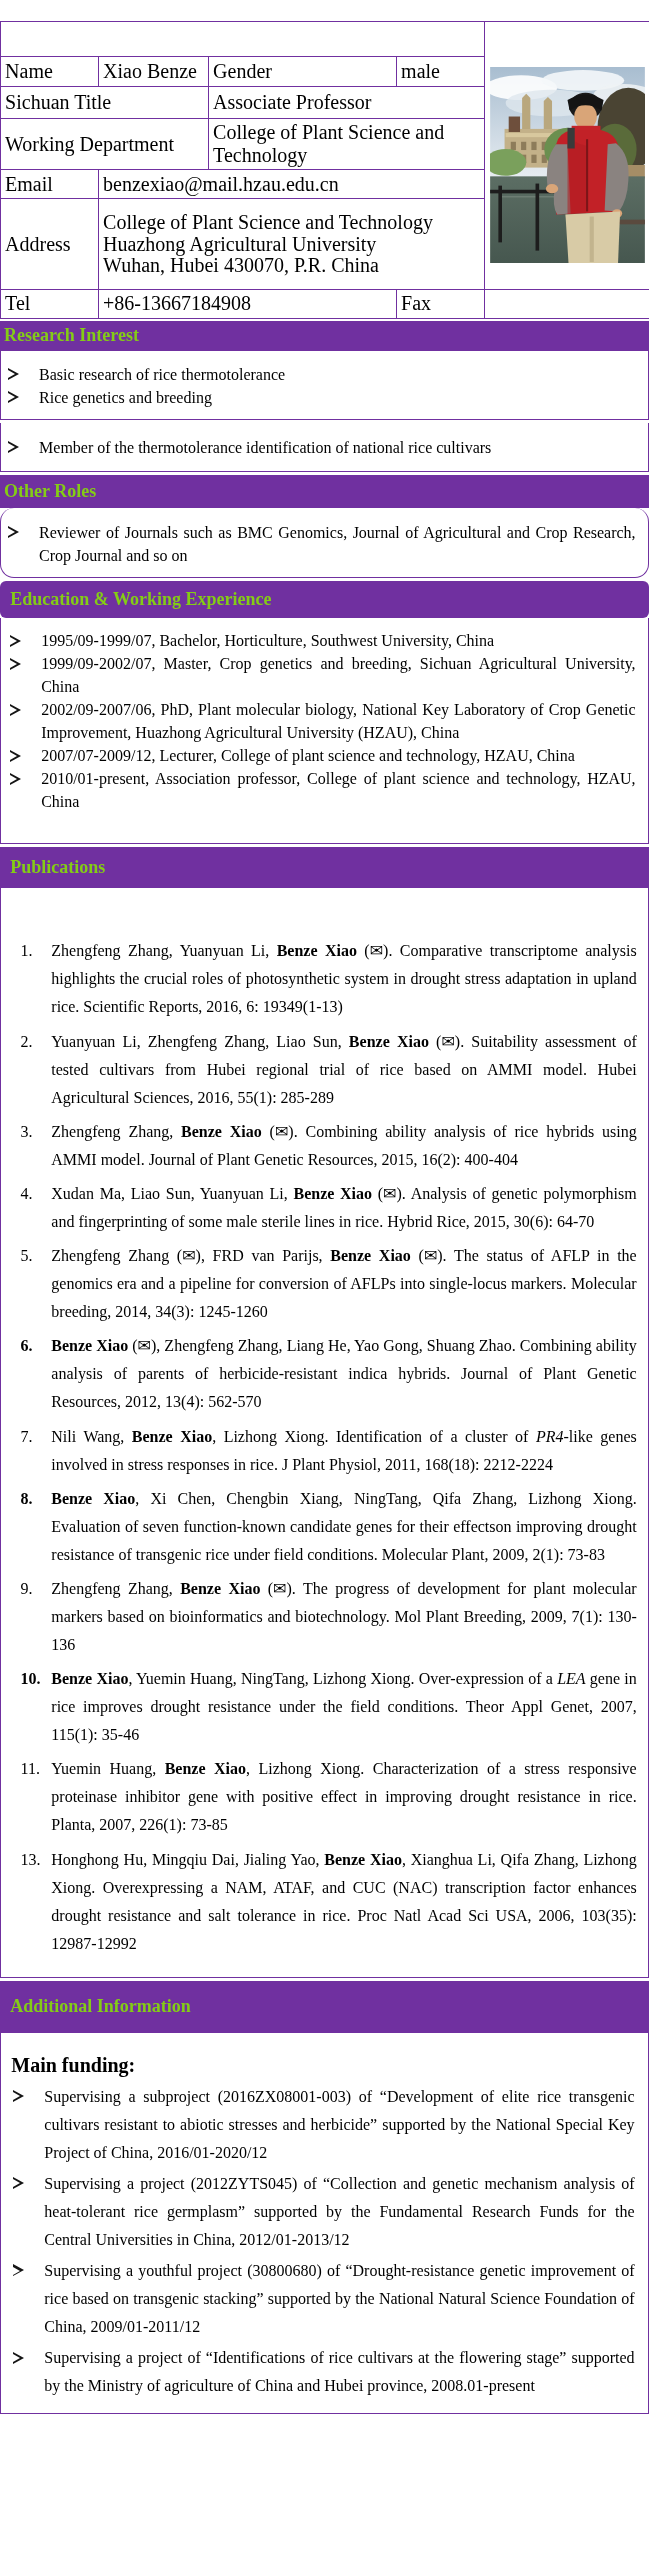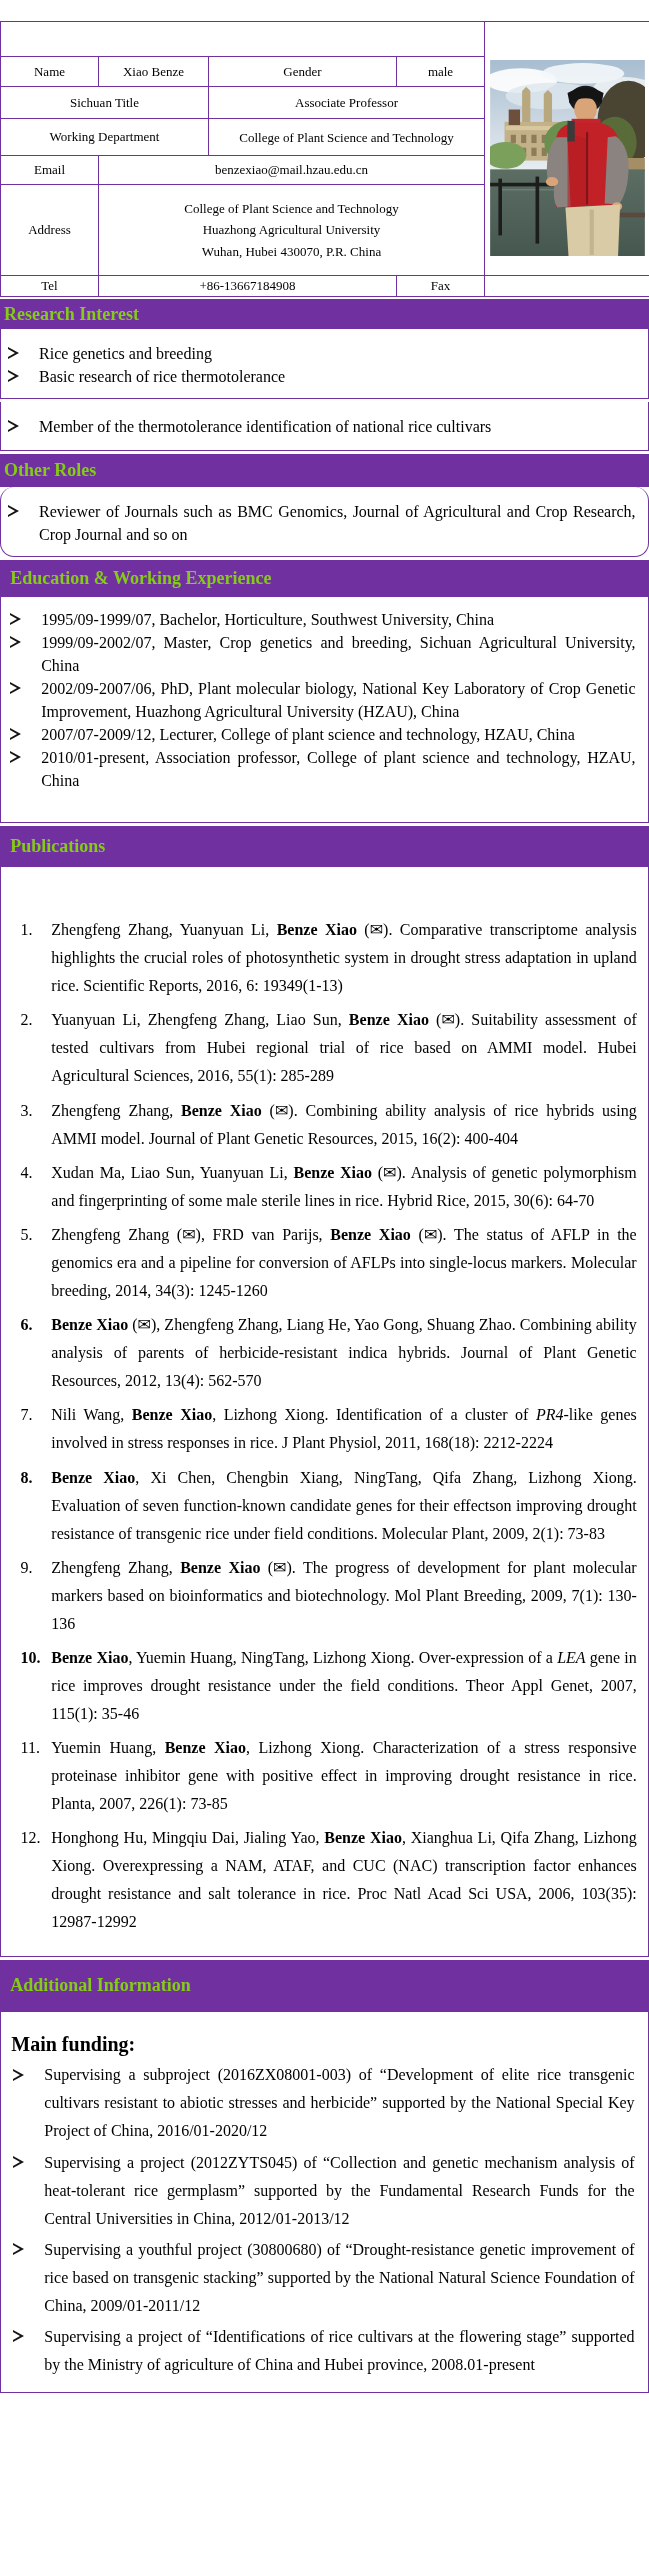--- a/index.html
+++ b/index.html
@@ -3,32 +3,32 @@
 <meta charset="utf-8">
 <style>
   :root{ --accent:#7030A0; }
   html,body{margin:0;padding:0;background:#fff;}
   body{font-family:"Liberation Serif",serif;color:#000;}
   .page{position:relative;width:649px;height:2597px;margin:0 auto;background:#fff;overflow:hidden;}
   .top-space{height:21px;}
 
   
   table.personal{border-collapse:collapse;width:649px;table-layout:fixed;margin-bottom:2.1px;}
-  table.personal td{border:1.5px solid var(--accent);font-size:13px;text-align:center;vertical-align:middle;padding:2.1px 4.1px;background:#fff;overflow:hidden;}
+  table.personal td{border:1.5px solid var(--accent);font-size:20px;text-align:left;vertical-align:middle;padding:2.1px 4.1px;background:#fff;overflow:hidden;}
   td.band-cell{background:var(--accent);color:#fff;text-align:left;font-weight:bold;font-size:18px;height:30px;padding-left:4.1px;border-color:var(--accent);border-bottom:2.1px solid #fff;}
   td.left{text-align:left;padding-left:8.2px;}
   td.pre{white-space:pre-line;line-height:21.6px;}
   td.photo-cell{padding:0;vertical-align:top;background:#fff;}
   .photo-wrap{width:155px;margin:18.5px auto 0;}
   svg.photo{display:block;width:155px;height:196px;}
 
   
   .band{background:var(--accent);color:#84cc16;font-weight:bold;font-size:18px;display:flex;align-items:center;height:30px;padding-left:4.1px;}
   .band.h-mem,.band.h-oth{height:33px;}
-  .band.h-edu{height:37px;padding-left:10.3px;}
+  .band.h-edu{height:37px;padding-left:10.3px;border-radius:6px;}
   .band.h-pub{height:41px;padding-left:10.3px;}
   .band.h-add{height:52px;padding-left:10.3px;}
 
   
   .content{border:1.5px solid var(--accent);border-top:none;background:#fff;margin-bottom:3.1px;box-sizing:border-box;}
   .c-ri{padding:12.4px 10.3px 10.3px 4.1px;}
   .c-mem{padding:12.4px 10.3px 12.4px 4.1px;}
   .c-oth{padding:12.4px 10.3px 10.3px 4.1px;border-radius:14px;}
   .c-edu{padding:11.3px 10.3px 30px 6.2px;}
   .c-pub{padding:49px 11.3px 13px 9.3px;}
@@ -174,28 +174,28 @@
   </tbody>
     </table>
 
   <div class="band">Research Interest</div>
   <div class="content c-ri" id="research-list">
       <div class="li">
         <span class="arrow">
           <span class="a1"></span>
           <span class="a2"></span>
         </span>
+        <div class="li-text">Basic research of rice thermotolerance</div>
+      </div>
+      <div class="li">
+        <span class="arrow">
+          <span class="a1"></span>
+          <span class="a2"></span>
+        </span>
         <div class="li-text">Rice genetics and breeding</div>
-      </div>
-      <div class="li">
-        <span class="arrow">
-          <span class="a1"></span>
-          <span class="a2"></span>
-        </span>
-        <div class="li-text">Basic research of rice thermotolerance</div>
       </div>
     </div>
 
   <div class="content c-mem" id="memberships-list">
       <div class="li">
         <span class="arrow">
           <span class="a1"></span>
           <span class="a2"></span>
         </span>
         <div class="li-text">Member of the thermotolerance identification of national rice cultivars</div>
@@ -292,21 +292,21 @@
       </div>
       <div class="pub-item">
         <span class="pub-num b">10.</span>
         <div class="pub-text"><span class="b">Benze Xiao</span><span>, Yuemin Huang, NingTang, Lizhong Xiong. Over-expression of a </span><span class="i">LEA</span><span> gene in rice improves drought resistance under the field conditions. Theor Appl Genet, 2007, 115(1): 35-46</span></div>
       </div>
       <div class="pub-item">
         <span class="pub-num">11.</span>
         <div class="pub-text"><span>Yuemin Huang, </span><span class="b">Benze Xiao</span><span>, Lizhong Xiong. Characterization of a stress responsive proteinase inhibitor gene with positive effect in improving drought resistance in rice. Planta, 2007, 226(1): 73-85</span></div>
       </div>
       <div class="pub-item">
-        <span class="pub-num">12.</span>
+        <span class="pub-num">13.</span>
         <div class="pub-text"><span>Honghong Hu, Mingqiu Dai, Jialing Yao, </span><span class="b">Benze Xiao</span><span>, Xianghua Li, Qifa Zhang, Lizhong Xiong. Overexpressing a NAM, ATAF, and CUC (NAC) transcription factor enhances drought resistance and salt tolerance in rice. Proc Natl Acad Sci USA, 2006, 103(35): 12987-12992</span></div>
       </div>
     </div>
 
   <div class="band h-add">Additional Information</div>
   <div class="content c-add funding">
     <div class="subtitle">Main funding:</div>
     <div id="funding-list">
         <div class="li">
           <span class="arrow">

